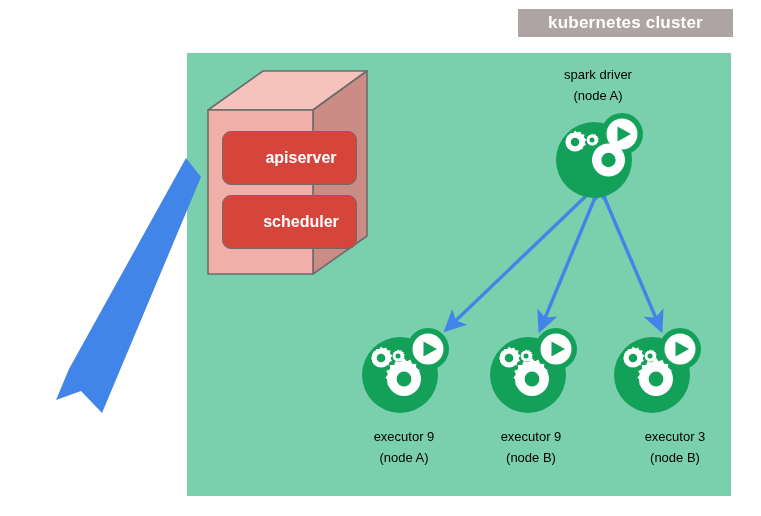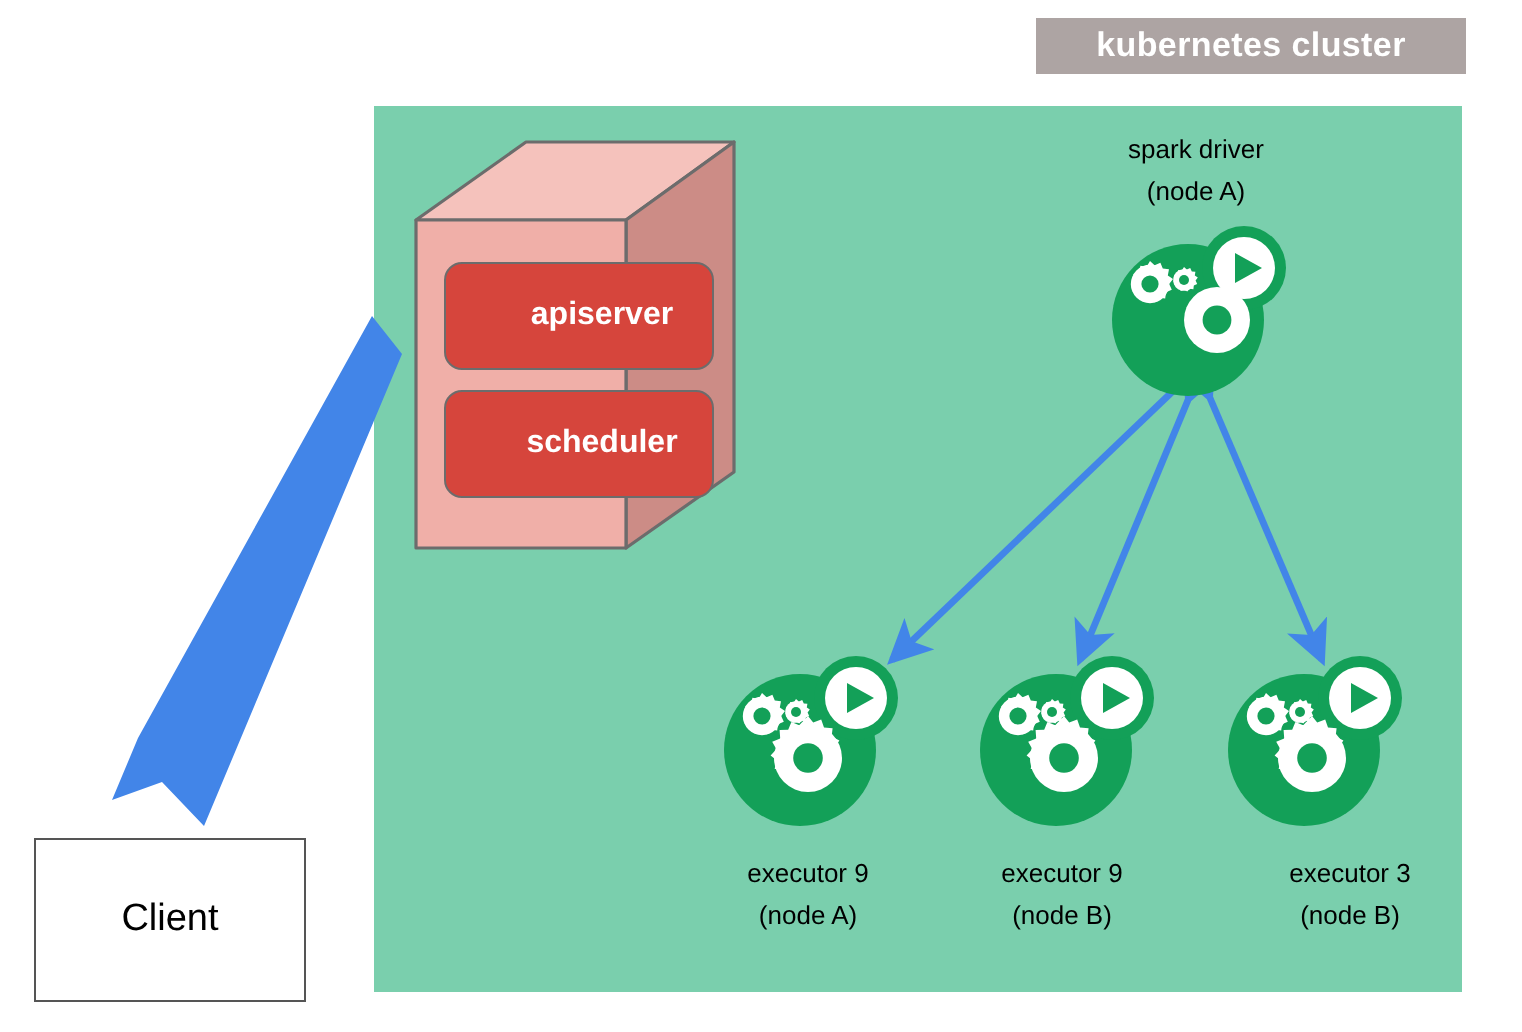--- a/index.html
+++ b/index.html
@@ -129,23 +129,20 @@
 
   <div class="cluster-banner">
     <span>kubernetes cluster</span>
   </div>
 
   <svg class="submit-arrow" viewBox="0 0 160 260">
     <polygon points="131,3 146,22 47,258 26,236 1,245 14,214" fill="#4285e8"></polygon>
   </svg>
   <div class="submit-label">spark-submit</div>
 
-  <div class="client-box">
-    <span>Client</span>
-  </div>
 
   <svg class="cube" viewBox="0 0 165 210">
 
     <polygon points="3,42 58,3 162,3 108,42" fill="#f5c2bc" stroke="#6c6c6c" stroke-width="1.6" stroke-linejoin="round"></polygon>
 
     <polygon points="108,42 162,3 162,168 108,206" fill="#cc8c86" stroke="#6c6c6c" stroke-width="1.6" stroke-linejoin="round"></polygon>
 
     <rect x="3" y="42" width="105" height="164" fill="#f0afa8" stroke="#6c6c6c" stroke-width="1.6" stroke-linejoin="round"></rect>
   </svg>
 

